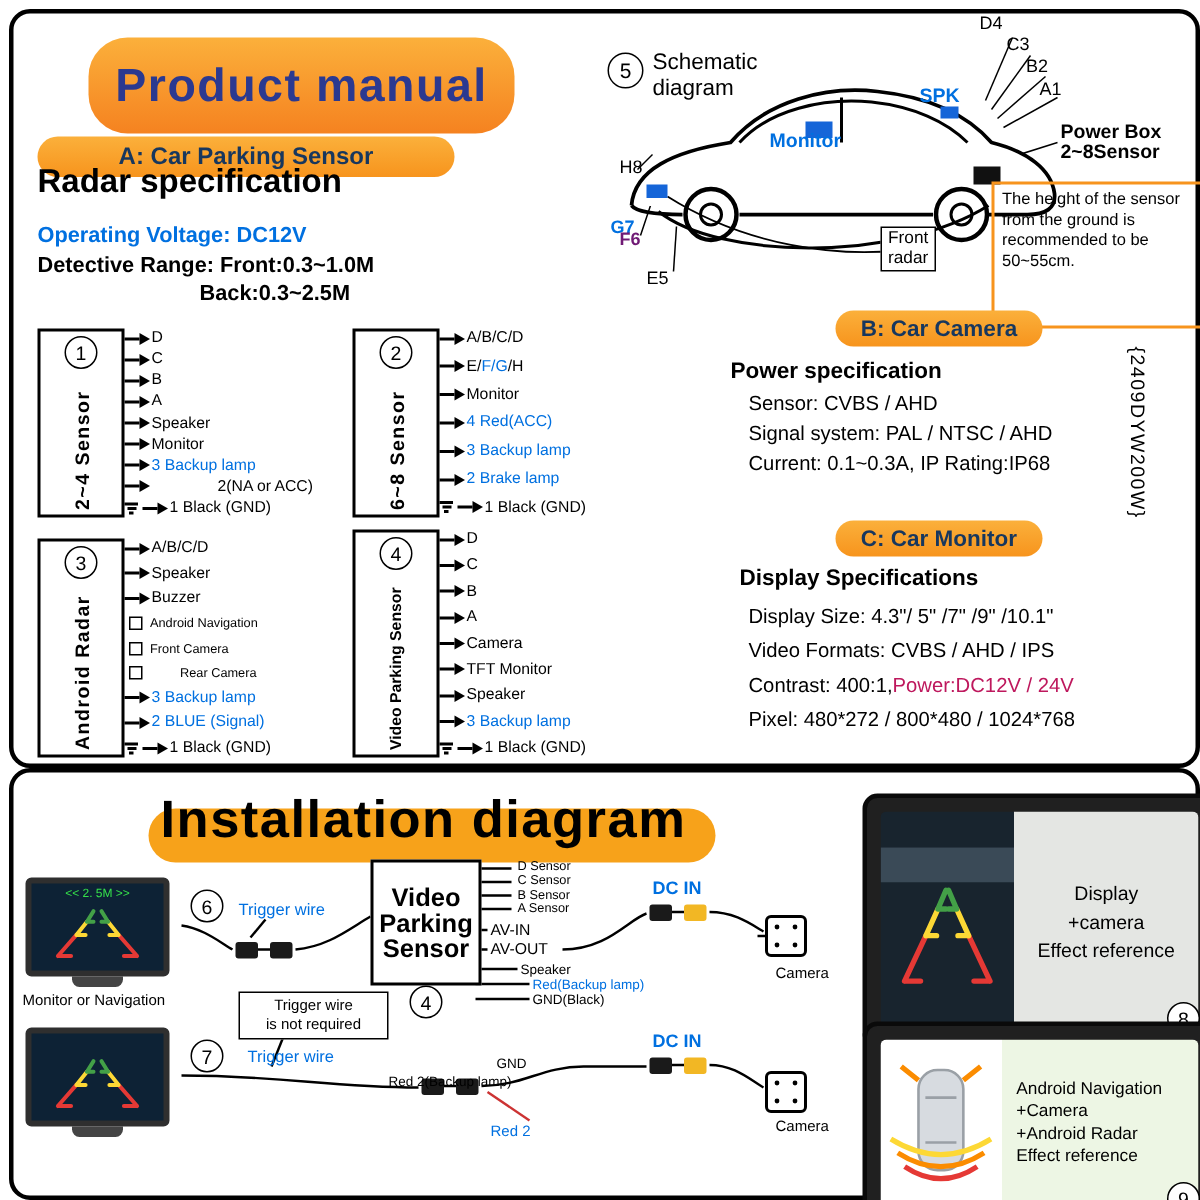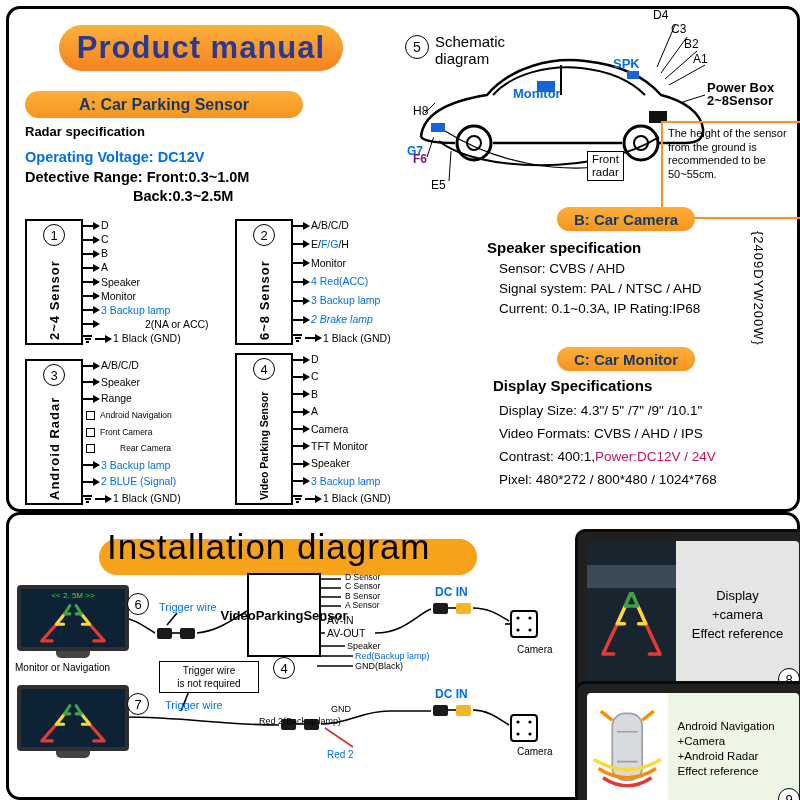--- a/index.html
+++ b/index.html
@@ -3,21 +3,21 @@
 <meta charset="utf-8">
 <style>
   html,body{margin:0;padding:0}
   body{width:800px;height:800px;position:relative;background:#fff;
        font-family:"Liberation Sans",sans-serif;color:#000;overflow:hidden}
   .abs{position:absolute}
   .panel{position:absolute;background:#fff;border:3px solid #000;border-radius:14px}
   #top-panel{left:6px;top:6px;width:788px;height:500px}
   #bottom-panel{left:6px;top:512px;width:788px;height:282px}
   .blue{color:#0070E0}.orange{color:#701a75}.bold{font-weight:bold}
-  .title-badge{left:50px;top:16px;width:284px;height:46px;border-radius:26px;
+  .title-badge{left:50px;top:16px;width:284px;height:64px;border-radius:26px;
     background:linear-gradient(180deg,#FBB03B,#F58220);color:#2B3990;
     font-size:31px;font-weight:bold;display:flex;align-items:center;justify-content:center;letter-spacing:1px}
   .banner{background:linear-gradient(180deg,#FBB03B,#F7941D);border-radius:14px;color:#17375E;
     font-weight:bold;display:flex;align-items:center;justify-content:center}
   .circle{width:20px;height:20px;border:1.5px solid #000;border-radius:50%;background:#fff;
     display:flex;align-items:center;justify-content:center;font-size:13px;line-height:1}
   .circle.lg{width:22px;height:22px;font-size:14px}
   .sensor{position:absolute;display:flex;align-items:stretch}
   .sensor-box{width:50px;border:2px solid #000;background:#fff;display:flex;flex-direction:column;
     align-items:center;padding:3px 2px;flex:none}
@@ -38,29 +38,29 @@
   .rows-b .spec-row{line-height:20px;font-size:13.5px}
   .rows-c .spec-row{line-height:23px;font-size:13.5px}
   .side-code{left:742px;top:222px;writing-mode:vertical-rl;font-size:13px;letter-spacing:1px}
   .note-box{left:652px;top:112px;width:128px;height:86px;border:2px solid #F7941D;
     padding:4px 5px;font-size:11px;line-height:13.5px}
   .front-radar-box{border:1.5px solid #000;background:#fff;font-size:11.5px;line-height:13px;
     text-align:center;padding:1px 4px}
   .car-label{position:absolute;font-size:12px;line-height:13px;white-space:nowrap}
   
   .install-band{left:90px;top:24px;width:378px;height:36px;background:#F7A21A;border-radius:18px}
-  .install-title{left:98px;top:12px;font-size:35px;font-weight:normal;letter-spacing:1px;z-index:2}
-  .monitor{width:112px}
+  .install-title{left:98px;top:12px;font-size:35px;font-weight:bold;letter-spacing:1px;z-index:2}
+  .monitor{width:96px}
   .mscreen{height:58px;background:#0d2235;border:4px solid #2f2f2f;border-radius:4px;position:relative;overflow:hidden}
   .mtext{position:absolute;top:2px;width:100%;text-align:center;color:#35e04a;font-size:8px;z-index:2}
   .guides{position:absolute;inset:0;width:100%;height:100%}
   .mstand{width:34px;height:7px;background:#444;margin:0 auto;border-radius:0 0 5px 5px}
   .vps-box{left:238px;top:58px;width:70px;height:80px;border:2.5px solid #000;background:#fff;
-    display:flex;align-items:center;justify-content:center;
-    font-weight:bold;font-size:13px;line-height:17px}
+    display:flex;flex-direction:column;align-items:center;justify-content:center;
+    font-weight:bold;font-size:17px;line-height:17px}
   .trigger-note{left:150px;top:146px;width:98px;height:30px;border:1.5px solid #000;background:#fff;
     font-size:10px;line-height:13px;display:flex;flex-direction:column;align-items:center;justify-content:center}
   .small-lbl{font-size:9px;line-height:10px;white-space:nowrap}
   .mock{position:absolute;background:#202020;border:3px solid #0a0a0a;border-radius:10px;padding:9px}
   .mock-inner{display:flex;height:100%;border-radius:4px;overflow:hidden}
   .mock-cam{width:42%;background:#18242e;position:relative;flex:none}
   .mock-cam svg{width:100%;height:100%;display:block}
   .mock-radar{width:38%;background:#fff;position:relative;flex:none}
   .mock-radar svg{width:100%;height:100%;display:block}
   .mock-txt{flex:1;background:#e4e6e3;display:flex;flex-direction:column;justify-content:center;
@@ -127,21 +127,21 @@
     <div class="car-label" style="left:30px;top:170px">E5</div>
     <div class="abs front-radar-box" style="left:186px;top:142px">
       <div>Front</div>
       <div>radar</div>
     </div>
   </div>
 
   <div class="abs note-box">The height of the sensor from the ground is recommended to be 50~55cm.</div>
 
   <div class="abs banner" style="left:16px;top:82px;width:278px;height:27px;font-size:16px">A: Car Parking Sensor</div>
-  <div class="abs bold" style="left:16px;top:115px;font-size:13px">Radar specification</div>
+  <div class="abs bold" style="left:16px;top:99px;font-size:22px">Radar specification</div>
   <div class="abs blue bold" style="left:16px;top:140px;font-size:14.5px">Operating Voltage: DC12V</div>
   <div class="abs bold" style="left:16px;top:160px;font-size:14.5px">Detective Range: Front:0.3~1.0M</div>
   <div class="abs bold" style="left:124px;top:179px;font-size:14.5px">Back:0.3~2.5M</div>
 
   <div class="sensor" style="left:16px;top:210px;height:126px">
     <div class="sensor-box">
       <div class="circle">1</div>
       <div class="sensor-name">2~4 Sensor</div>
     </div>
     <div class="wires">
@@ -210,21 +210,21 @@
         <div class="wire">
           <span class="arr"></span>
           <span class="wlab"><span style="color: rgb(0, 112, 224);">4 Red(ACC)</span></span>
         </div>
         <div class="wire">
           <span class="arr"></span>
           <span class="wlab"><span style="color: rgb(0, 112, 224);">3 Backup lamp</span></span>
         </div>
         <div class="wire">
           <span class="arr"></span>
-          <span class="wlab"><span style="color: rgb(0, 112, 224); font-style: italic;">2 Brake lamp</span></span>
+          <span class="wlab"><span style="color: rgb(0, 112, 224);">2 Brake lamp</span></span>
         </div>
         <div class="wire">
           <span class="gnd">
             <i></i>
             <i></i>
             <i></i>
           </span>
           <span class="arr"></span>
           <span class="wlab"><span style="color: rgb(0, 0, 0);">1 Black (GND)</span></span>
         </div>
@@ -240,21 +240,21 @@
         <div class="wire">
           <span class="arr"></span>
           <span class="wlab"><span style="color: rgb(0, 0, 0);">A/B/C/D</span></span>
         </div>
         <div class="wire">
           <span class="arr"></span>
           <span class="wlab"><span style="color: rgb(0, 0, 0);">Speaker</span></span>
         </div>
         <div class="wire">
           <span class="arr"></span>
-          <span class="wlab"><span style="color: rgb(0, 0, 0);">Range</span></span>
+          <span class="wlab"><span style="color: rgb(0, 0, 0);">Buzzer</span></span>
         </div>
         <div class="wire wire-small">
           <span class="sq"></span>
           <span class="wlab"><span style="color: rgb(0, 0, 0);">Android Navigation</span></span>
         </div>
         <div class="wire wire-small">
           <span class="sq"></span>
           <span class="wlab"><span style="color: rgb(0, 0, 0);">Front Camera</span></span>
         </div>
         <div class="wire wire-small">
@@ -325,21 +325,21 @@
             <i></i>
             <i></i>
           </span>
           <span class="arr"></span>
           <span class="wlab"><span style="color: rgb(0, 0, 0);">1 Black (GND)</span></span>
         </div>
       </div>
   </div>
 
   <div class="abs banner" style="left:548px;top:198px;width:138px;height:24px;font-size:15px">B: Car Camera</div>
-  <div class="abs bold" style="left:478px;top:230px;font-size:15px">Speaker specification</div>
+  <div class="abs bold" style="left:478px;top:230px;font-size:15px">Power specification</div>
   <div class="abs rows-b" style="left:490px;top:250px">
       <div class="spec-row"><span style="color: rgb(0, 0, 0);">Sensor: CVBS / AHD</span></div>
       <div class="spec-row"><span style="color: rgb(0, 0, 0);">Signal system: PAL / NTSC / AHD</span></div>
       <div class="spec-row"><span style="color: rgb(0, 0, 0);">Current: 0.1~0.3A,  IP Rating:IP68</span></div>
     </div>
 
   <div class="abs side-code">{2409DYW200W}</div>
 
   <div class="abs banner" style="left:548px;top:338px;width:138px;height:24px;font-size:15px">C: Car Monitor</div>
   <div class="abs bold" style="left:484px;top:368px;font-size:15px">Display Specifications</div>

